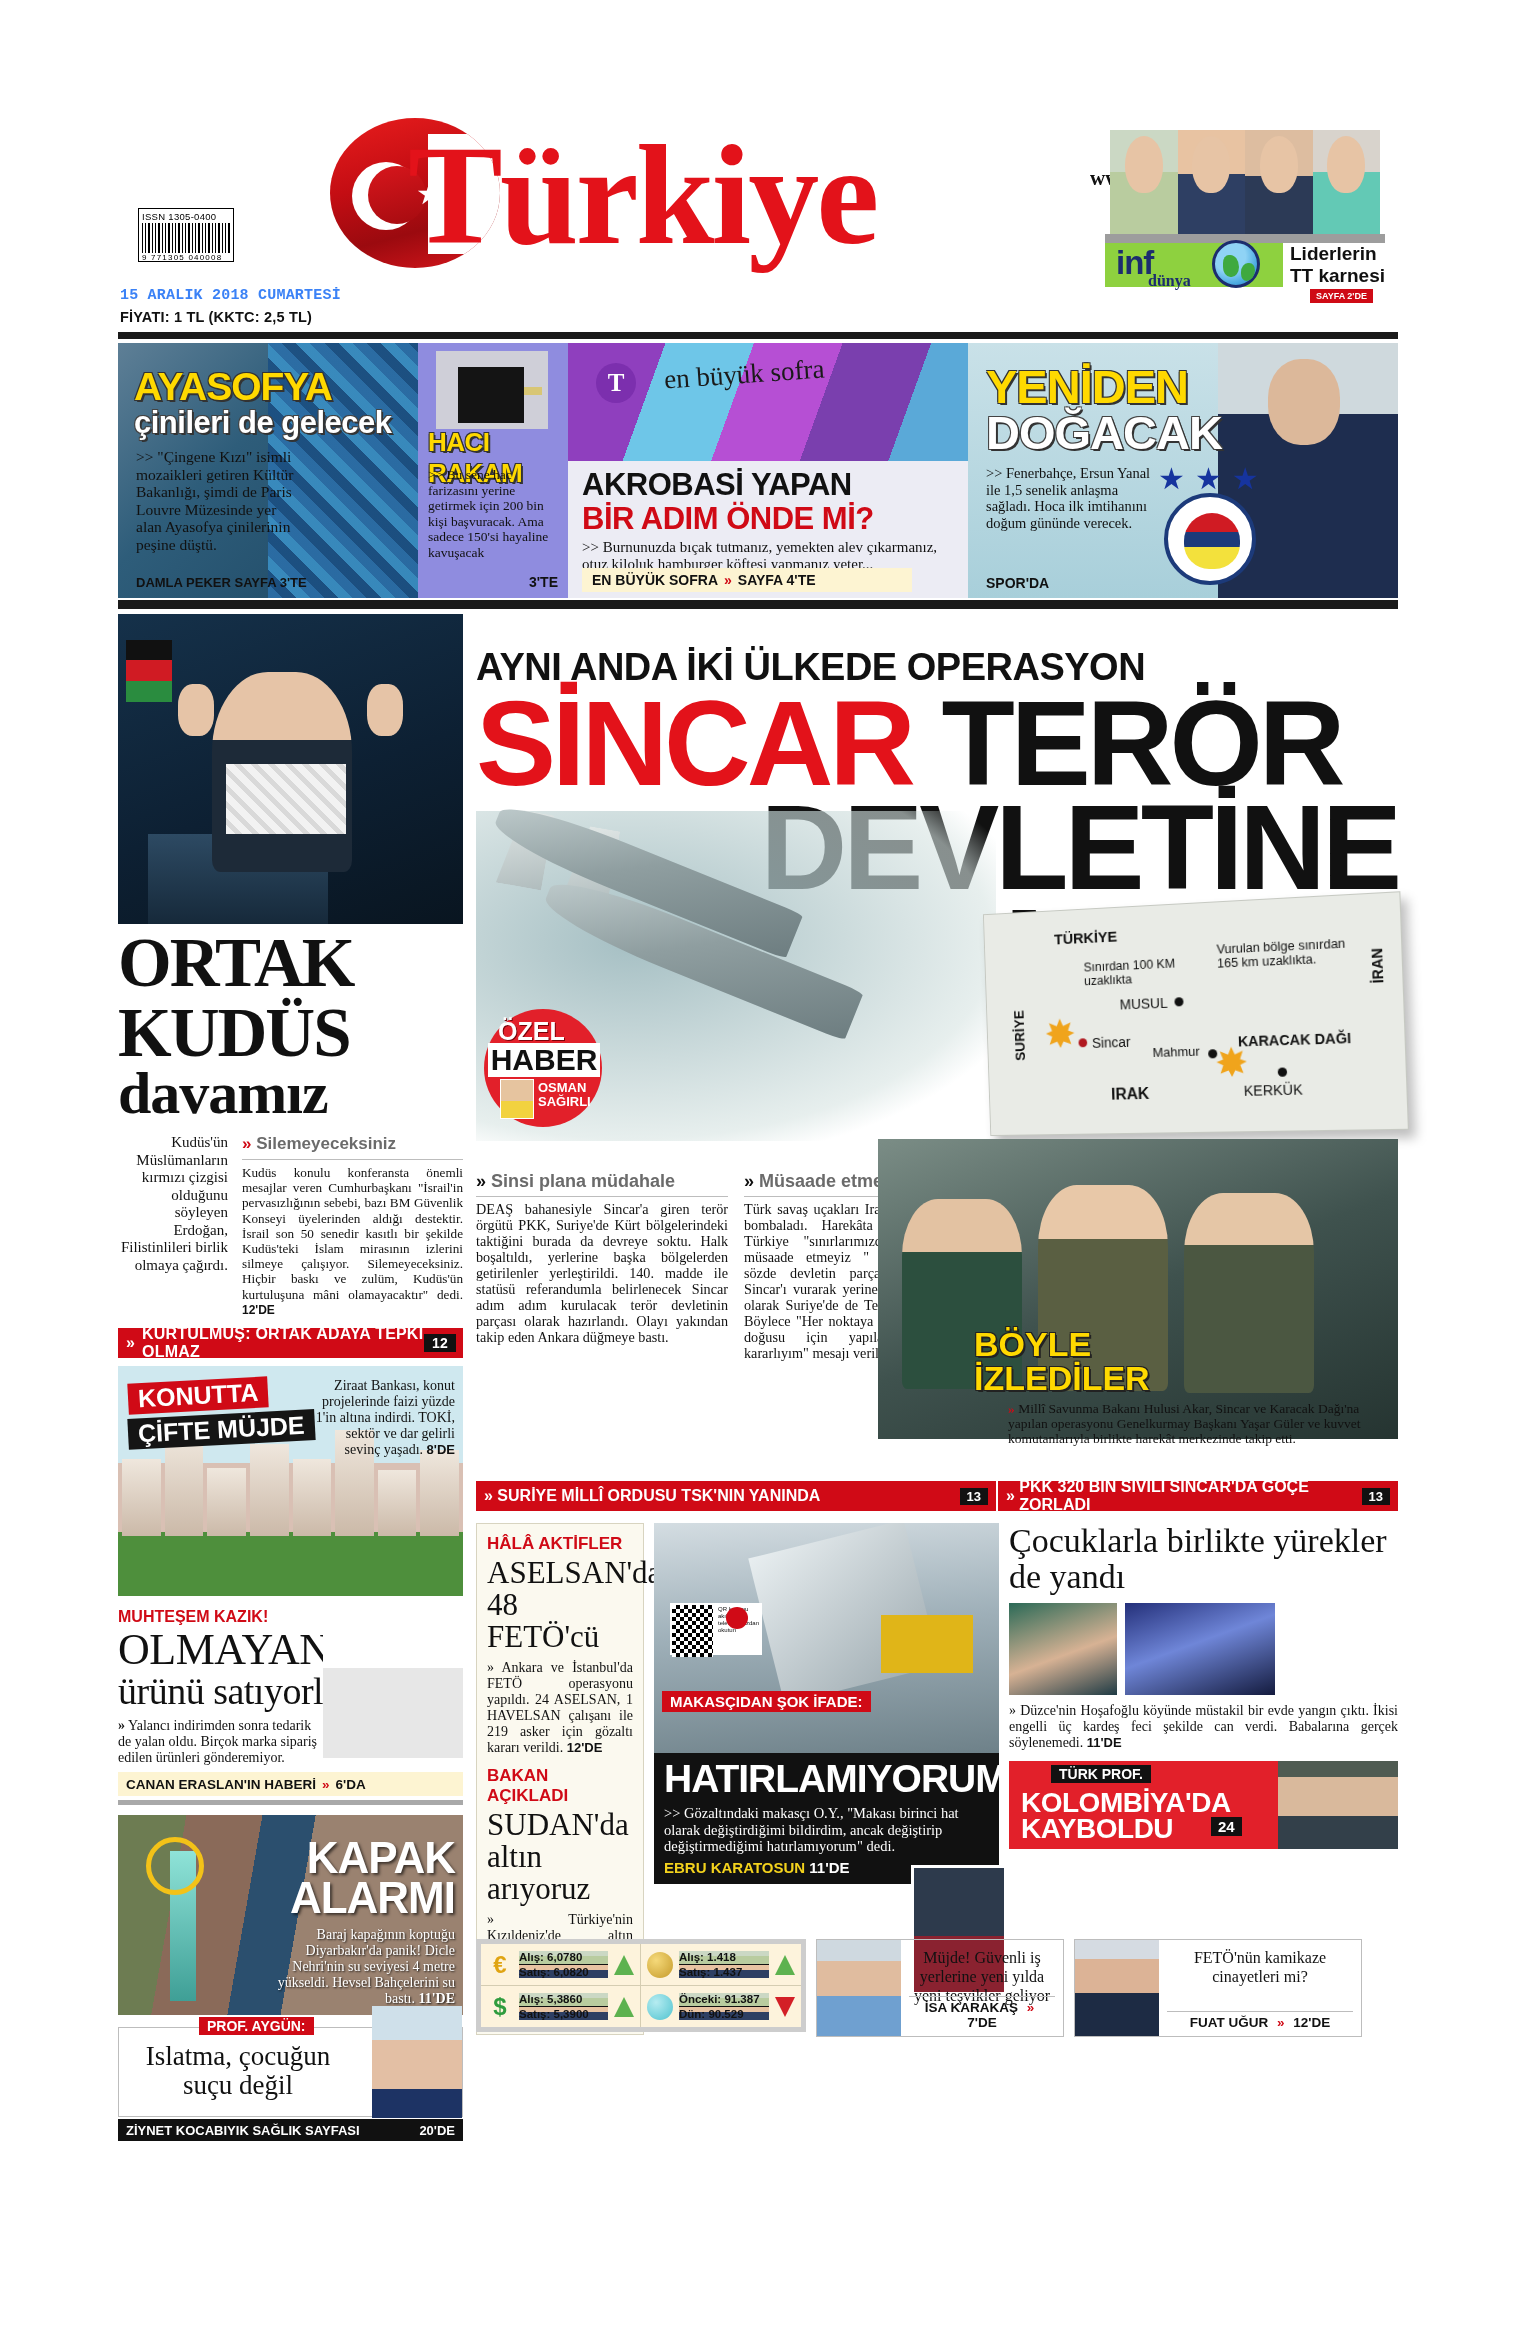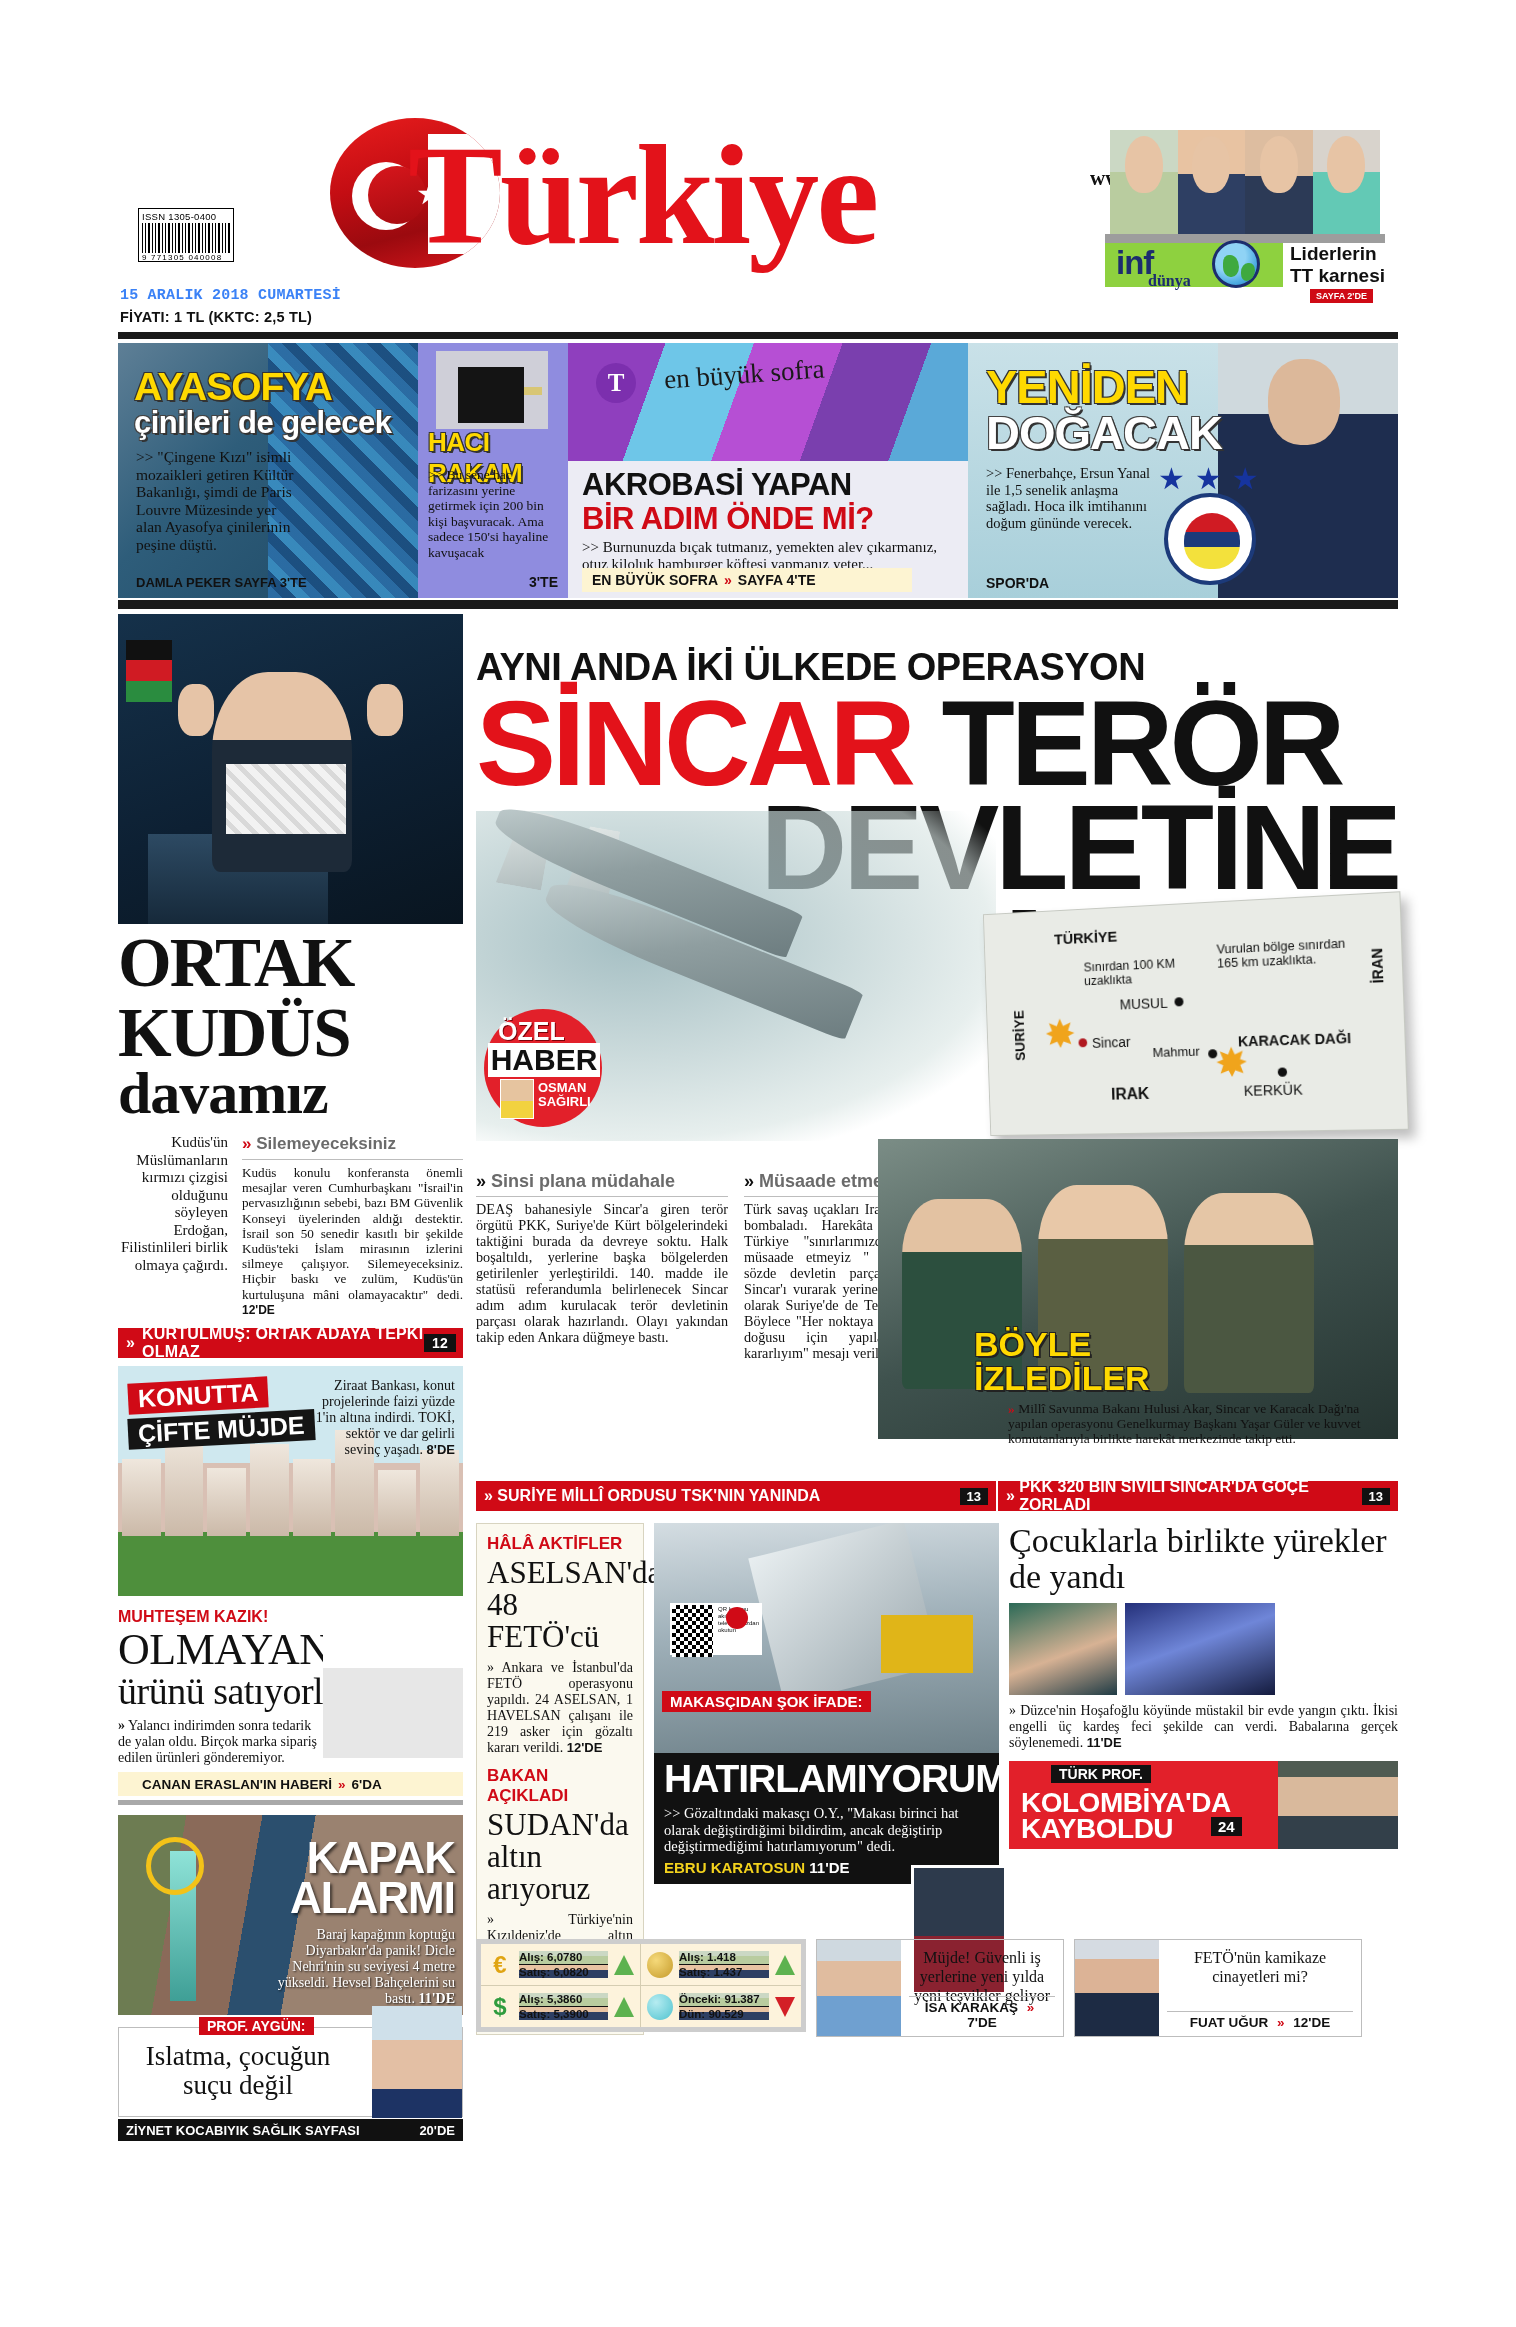--- a/index.html
+++ b/index.html
@@ -203,21 +203,21 @@
   .muh-kicker { font-family:"Liberation Sans", sans-serif; font-weight:bold; font-size:16px;
      color:#d00a16; margin-top:12px; }
   .olmayan-h1 { font-size:44px; line-height:44px; color:#111; margin-top:2px; letter-spacing:-.5px; }
   .olmayan-h2 { font-size:38px; line-height:38px; color:#111; letter-spacing:-.5px; }
   .shop-photo { position:absolute; right:0; top:0; width:140px; height:150px;
      background:linear-gradient(180deg,#ffffff 0 40%, #e7e7e7 40% 100%); }
   .olmayan-wrap { position:relative; }
   .olmayan-body { width:200px; font-size:14px; line-height:16px; color:#111; margin-top:8px; }
   .olmayan-body .chev { color:#111; font-weight:bold; }
   .yellow-strip { background:#fdf4d2; height:24px; display:flex; align-items:center; margin-top:6px;
-     font-family:"Liberation Sans", sans-serif; font-size:13.5px; font-weight:bold; color:#111; padding-left:24px; }
+     font-family:"Liberation Sans", sans-serif; font-size:13.5px; font-weight:bold; color:#111; padding-left:8px; }
   .yellow-strip .sep { color:#d00a16; margin:0 6px; }
   .grey-rule { height:5px; background:#a9a9a9; margin-top:4px; }
 
   .kapak { position:relative; width:345px; height:200px; margin-top:10px;
      background:linear-gradient(100deg,#6d7c52 0 18%, #8a6a59 18% 38%, #2b4f6e 38% 52%, #9a8270 52% 100%); overflow:hidden; }
   .kapak .circ { position:absolute; left:28px; top:22px; width:58px; height:58px; border:5px solid #f3c218; border-radius:50%; }
   .kapak .water { position:absolute; left:52px; top:36px; width:26px; height:150px;
      background:linear-gradient(180deg,#8fe3d8,#3f9f96); }
   .kapak-h1 { position:absolute; right:8px; top:18px; font-family:"Liberation Sans", sans-serif;
      font-size:44px; font-weight:bold; color:#fff; letter-spacing:-1px; text-shadow:2px 2px 3px rgba(0,0,0,.6); }

